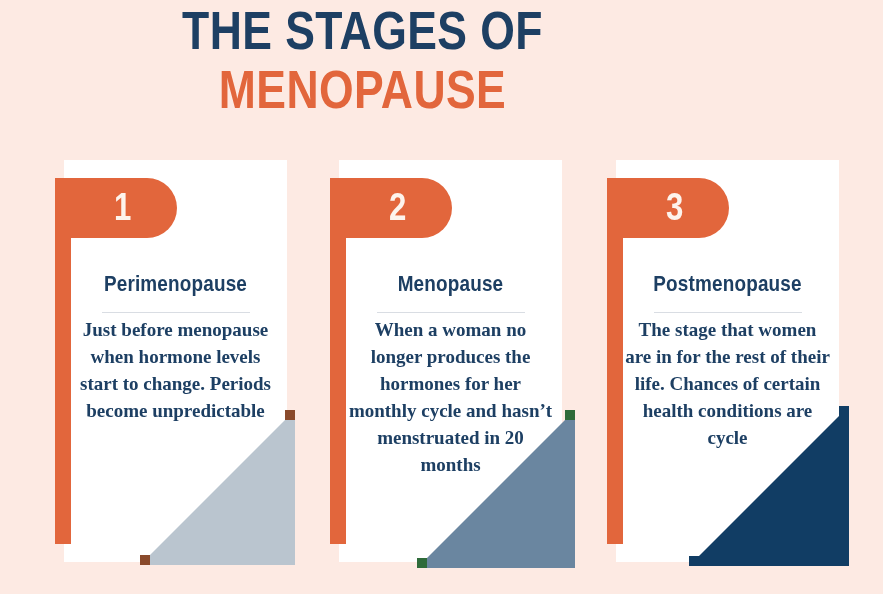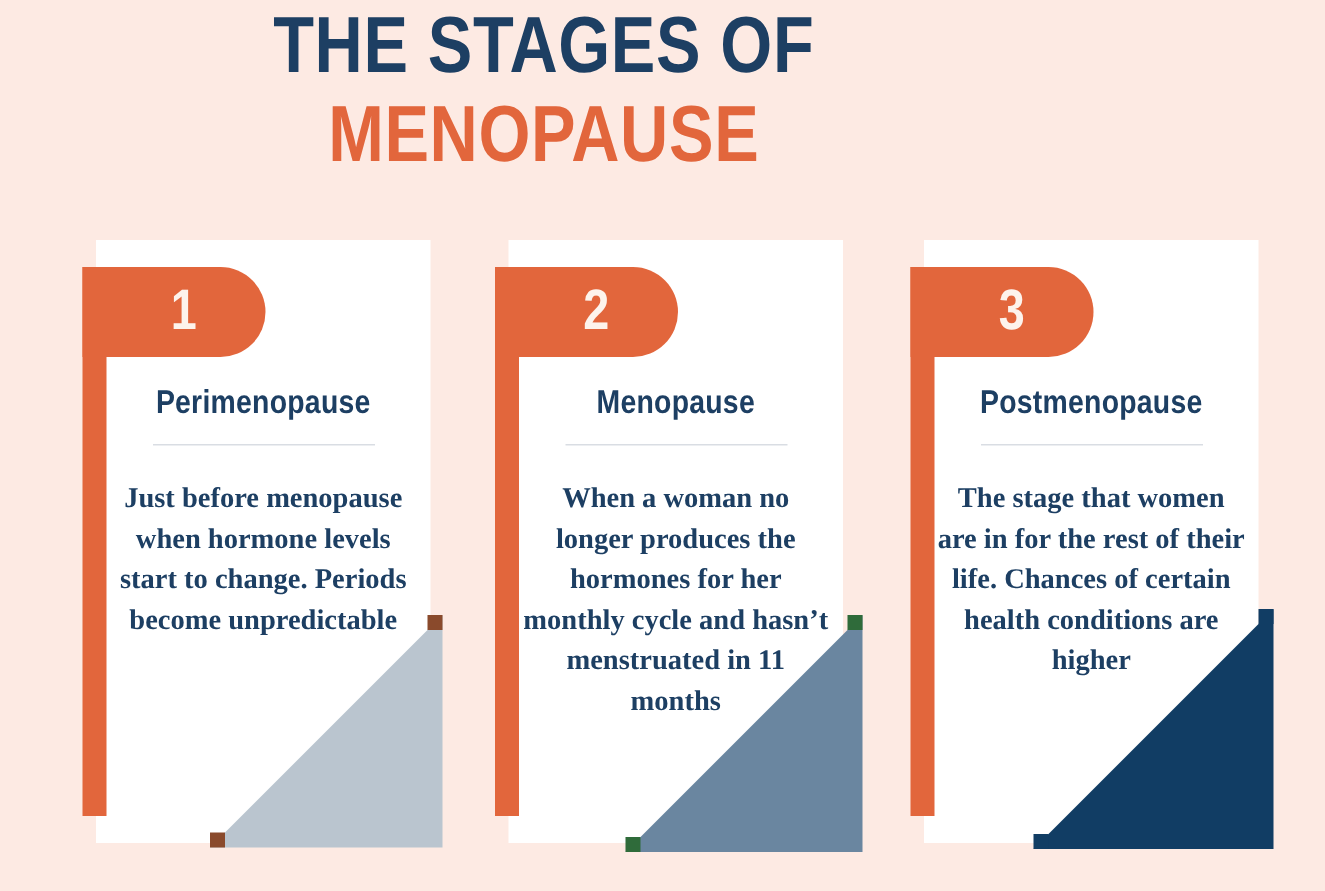--- a/index.html
+++ b/index.html
@@ -151,21 +151,21 @@
     transform: scaleX(0.82);
     transform-origin: center center;
     padding-left: 16px;
     box-sizing: border-box;
   }
 
   
   .card-content {
     position: absolute;
     left: 0;
-    top: 96px;
+    top: 112px;
     width: 223px;
     z-index: 6;
     text-align: center;
   }
   .card-heading {
     font-family: "Liberation Sans Narrow", "Liberation Sans", sans-serif;
     font-weight: bold;
     font-size: 22px;
     color: #1d3f63;
     letter-spacing: 0.2px;
@@ -173,21 +173,21 @@
     transform-origin: center center;
     line-height: 1.1;
   }
   .card-divider {
     width: 148px;
     height: 1px;
     background: #d9dde3;
     margin: 16px auto 0 auto;
   }
   .card-body {
-    margin-top: 23px;
+    margin-top: 4px;
     padding: 0 8px;
     font-family: "Liberation Serif", serif;
     font-weight: bold;
     font-size: 19px;
     line-height: 1.42;
     color: #1d3f63;
   }
 </style>
 </head>
 <body>
@@ -220,33 +220,33 @@
     <div class="card-tri"></div>
     <div class="tri-corner tc-top"></div>
     <div class="tri-corner tc-bot"></div>
     <div class="card-spine"></div>
     <div class="card-badge">
       <div class="card-badge-num">2</div>
     </div>
     <div class="card-content">
       <div class="card-heading">Menopause</div>
       <div class="card-divider"></div>
-      <div class="card-body">When a woman no longer produces the hormones for her monthly cycle and hasn’t menstruated in 11 months</div>
+      <div class="card-body">When a woman no longer produces the hormones for her monthly cycle and hasn’t menstruated in 20 months</div>
     </div>
   </div>
 
   <div class="card-wrap c3">
     <div class="card-panel"></div>
     <div class="card-tri"></div>
     <div class="tri-corner tc-top"></div>
     <div class="tri-corner tc-bot"></div>
     <div class="card-spine"></div>
     <div class="card-badge">
       <div class="card-badge-num">3</div>
     </div>
     <div class="card-content">
       <div class="card-heading">Postmenopause</div>
       <div class="card-divider"></div>
-      <div class="card-body">The stage that women are in for the rest of their life. Chances of certain health conditions are higher</div>
+      <div class="card-body">The stage that women are in for the rest of their life. Chances of certain health conditions are cycle</div>
     </div>
   </div>
 
 </div>
 
 </body></html>

